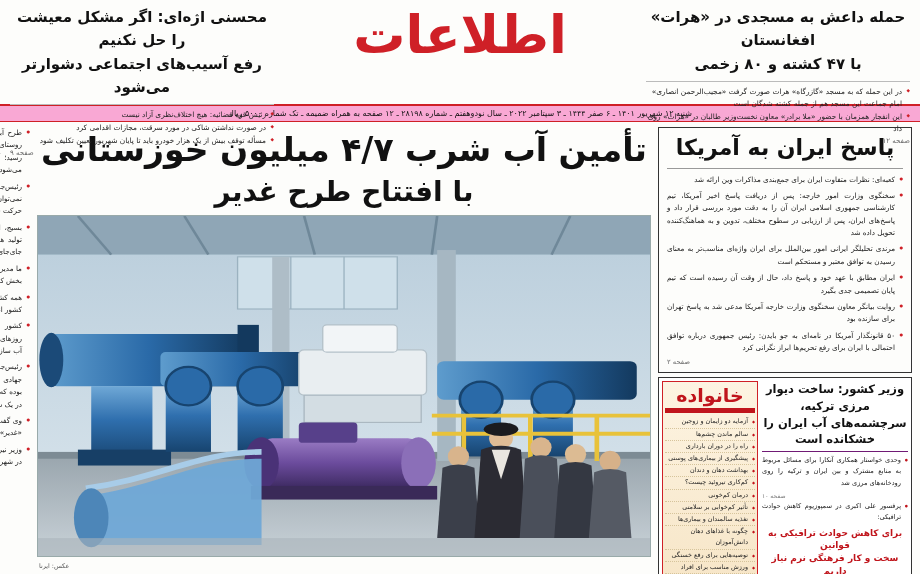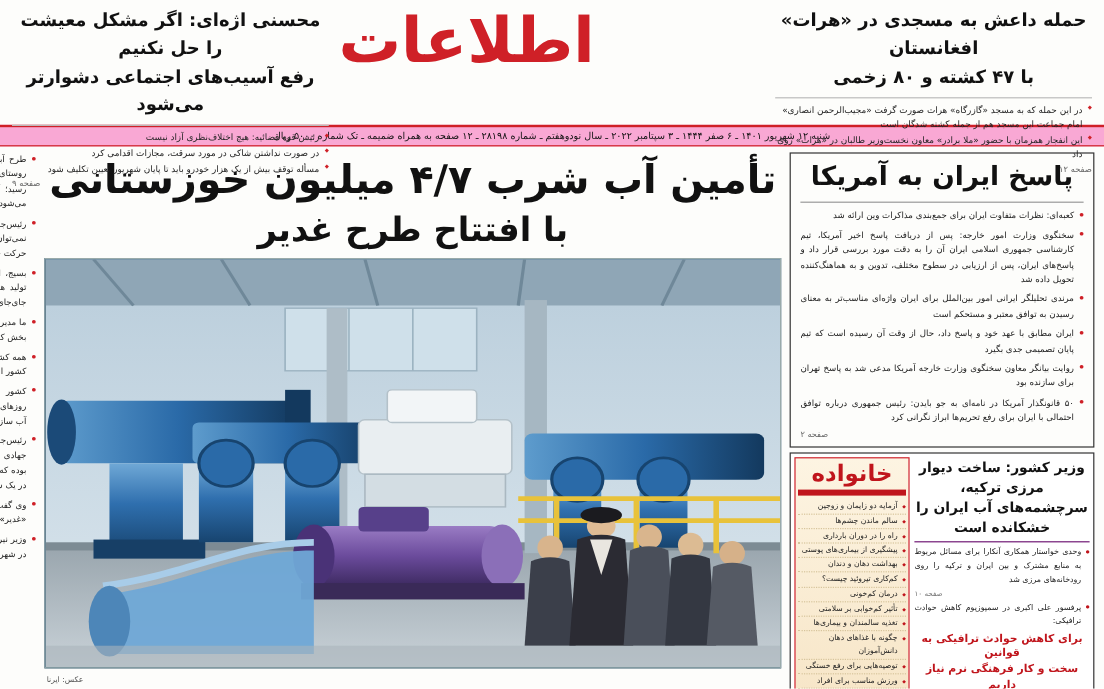--- a/index.html
+++ b/index.html
@@ -30,21 +30,21 @@
     box-sizing: border-box;
   }
   .mast-col {
     flex: 0 0 272px;
     box-sizing: border-box;
   }
   .mast-col.right { padding-left: 8px; }
   .mast-col.left  { padding-right: 8px; }
   .mast-center {
     flex: 1 1 auto;
-    text-align: left;
+    text-align: center;
     padding-top: 2px;
   }
   .logo-word {
     font-family: "DejaVu Sans", sans-serif;
     font-size: 52px;
     font-weight: bold;
     color: #cf2027;
     letter-spacing: -1px;
     line-height: 1.05;
     white-space: nowrap;

